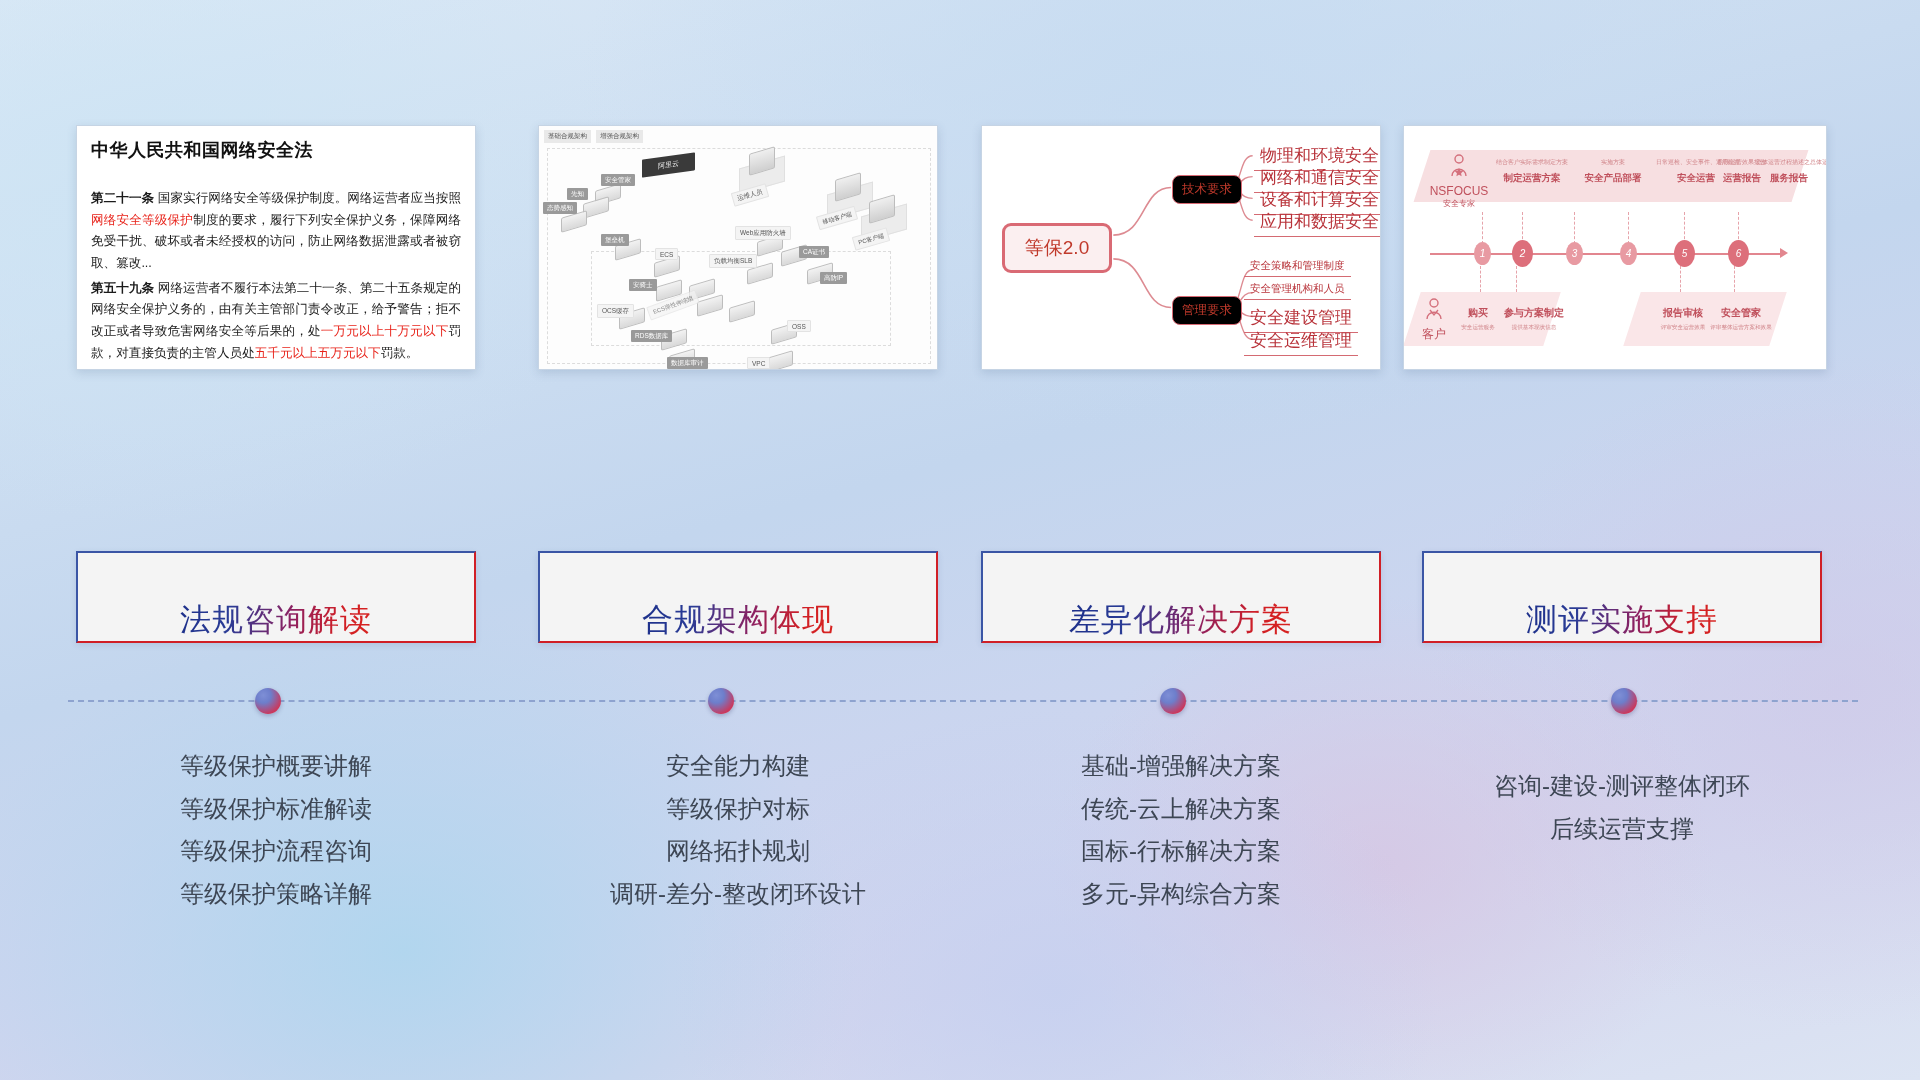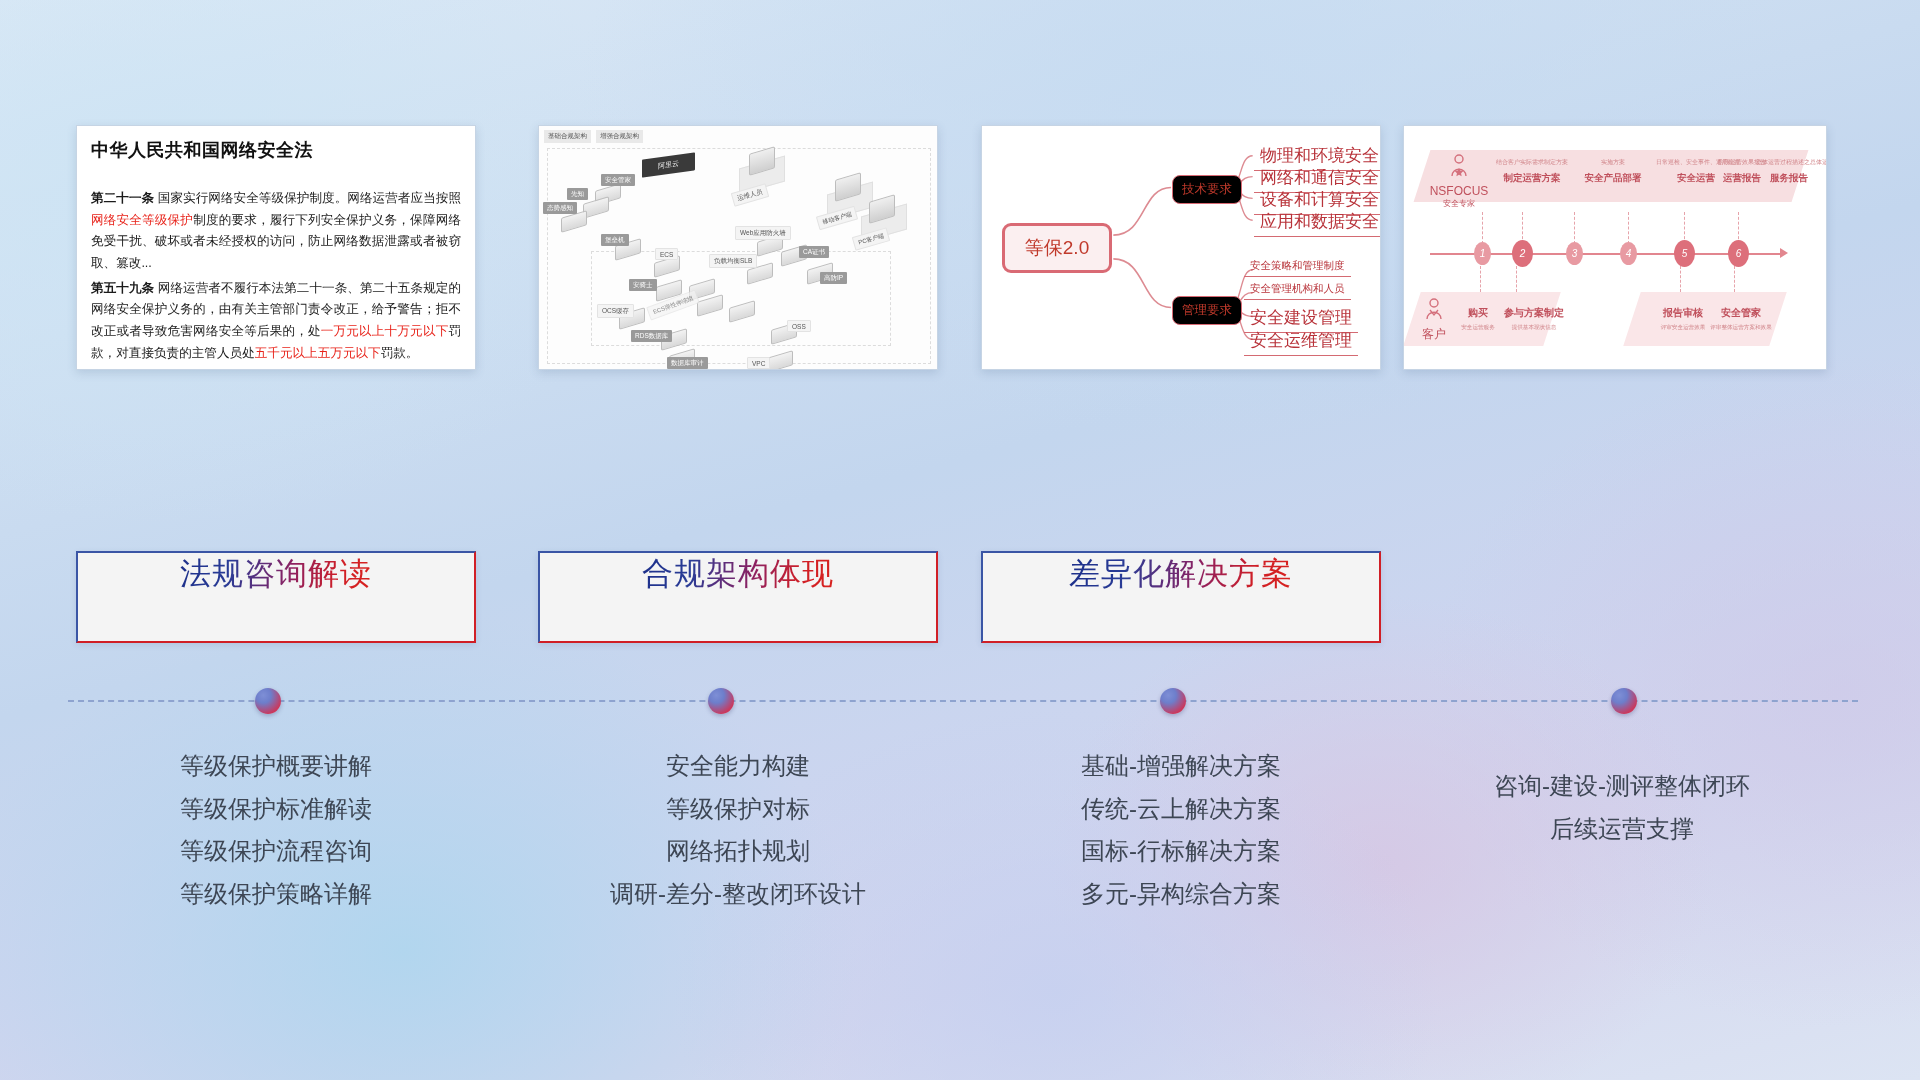--- a/index.html
+++ b/index.html
@@ -116,21 +116,21 @@
   .proc .persona { position:absolute; text-align:center; color:#c0505c; }
   .proc .persona .pl { font-size:12px; margin-top:2px; white-space:nowrap; }
   .proc .persona .pl2 { font-size:8px; white-space:nowrap; }
 
   
   .heads { position:absolute; top:551px; left:0; width:1920px; height:95px; }
   .head {
     position:absolute; top:0; height:92px; background:#f4f4f4;
     border-top:2px solid #3a55a5; border-left:2px solid #3a55a5;
     border-right:2px solid #d01f26; border-bottom:2px solid #d01f26;
-    display:flex; align-items:flex-start; justify-content:center;
+    display:flex; align-items:flex-end; justify-content:center;
     box-shadow: 0 2px 6px rgba(40,70,120,.12);
   }
   .head span {
     font-size:31px; font-weight:500; letter-spacing:1px;
     background: linear-gradient(100deg, #1c2f8a 0%, #2a3c96 26%, #8e2060 58%, #d01f26 82%, #d8231f 100%);
     -webkit-background-clip:text; background-clip:text; color:transparent;
   }
   .h1 { left:76px;  width:400px; }
   .h2 { left:538px; width:400px; }
   .h3 { left:981px; width:400px; }
@@ -378,20 +378,23 @@
 
 <div class="heads">
   <div class="head h1">
     <span>法规咨询解读</span>
   </div>
   <div class="head h2">
     <span>合规架构体现</span>
   </div>
   <div class="head h3">
     <span>差异化解决方案</span>
+  </div>
+  <div class="head h4">
+    <span>测评实施支持</span>
   </div>
 </div>
 
 <div class="timeline">
   <div class="tl-line"></div>
   <div class="dot d1"></div>
   <div class="dot d2"></div>
   <div class="dot d3"></div>
   <div class="dot d4"></div>
 </div>

